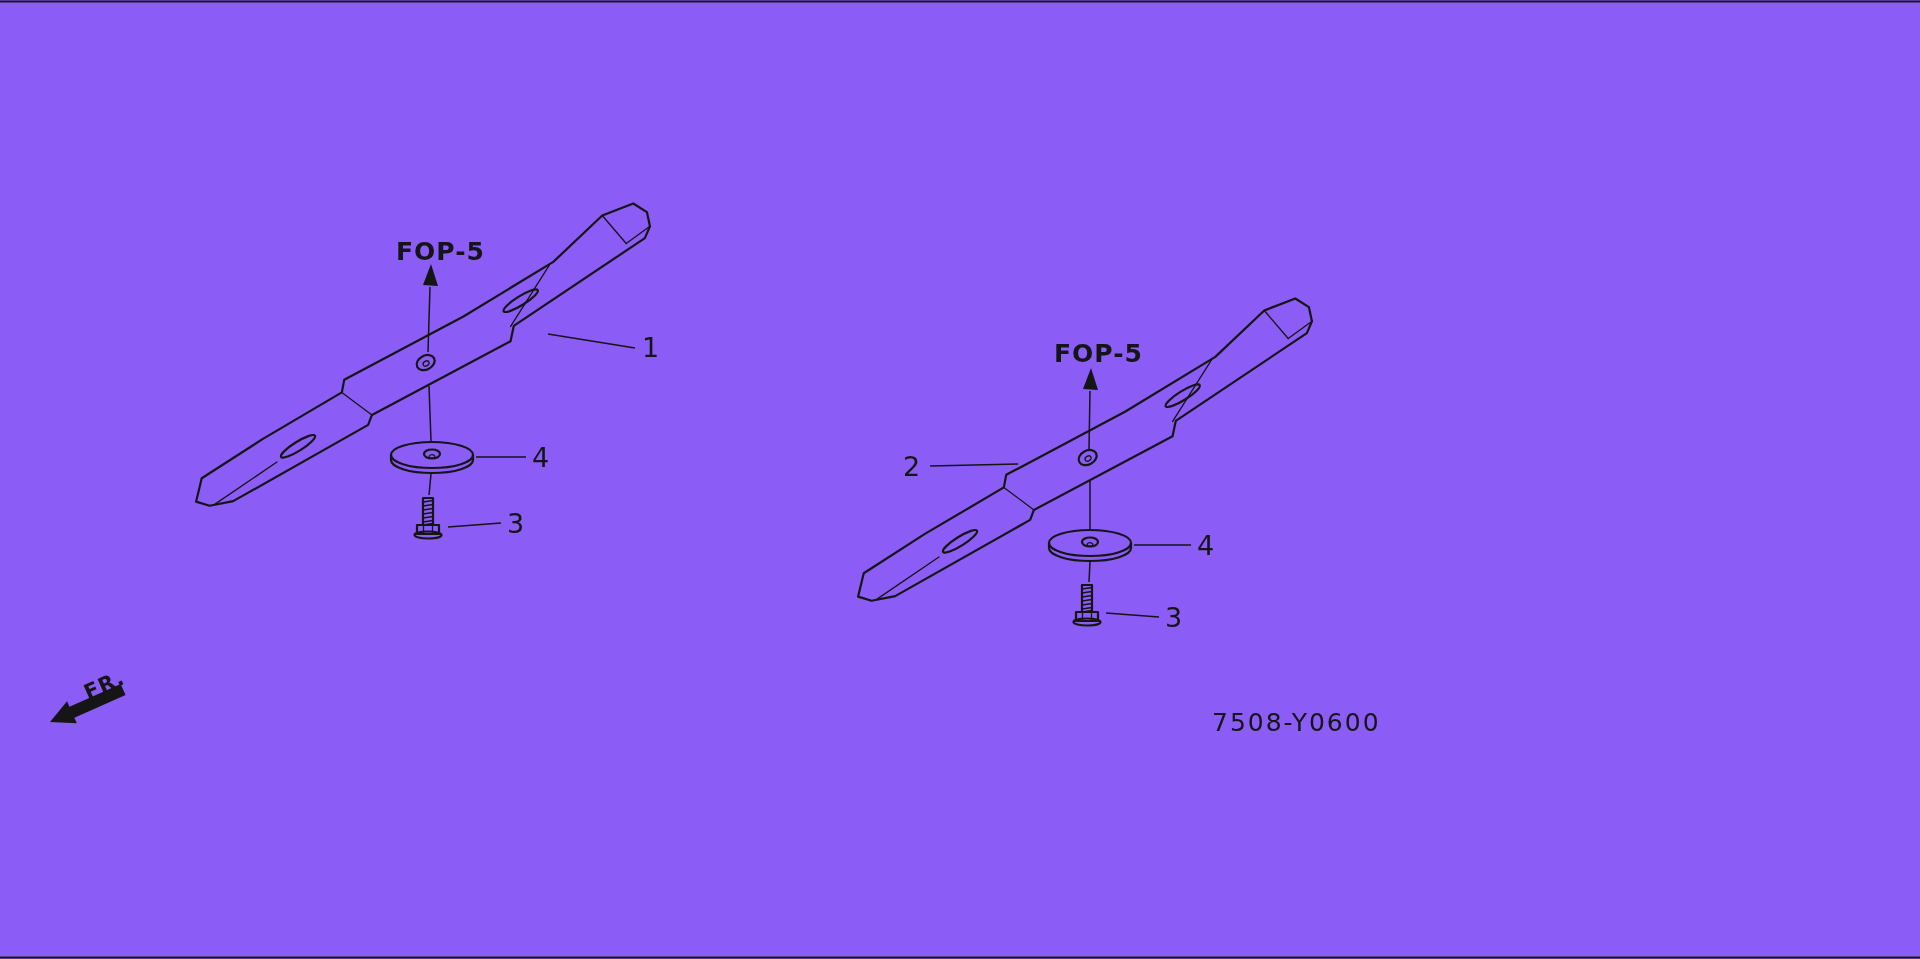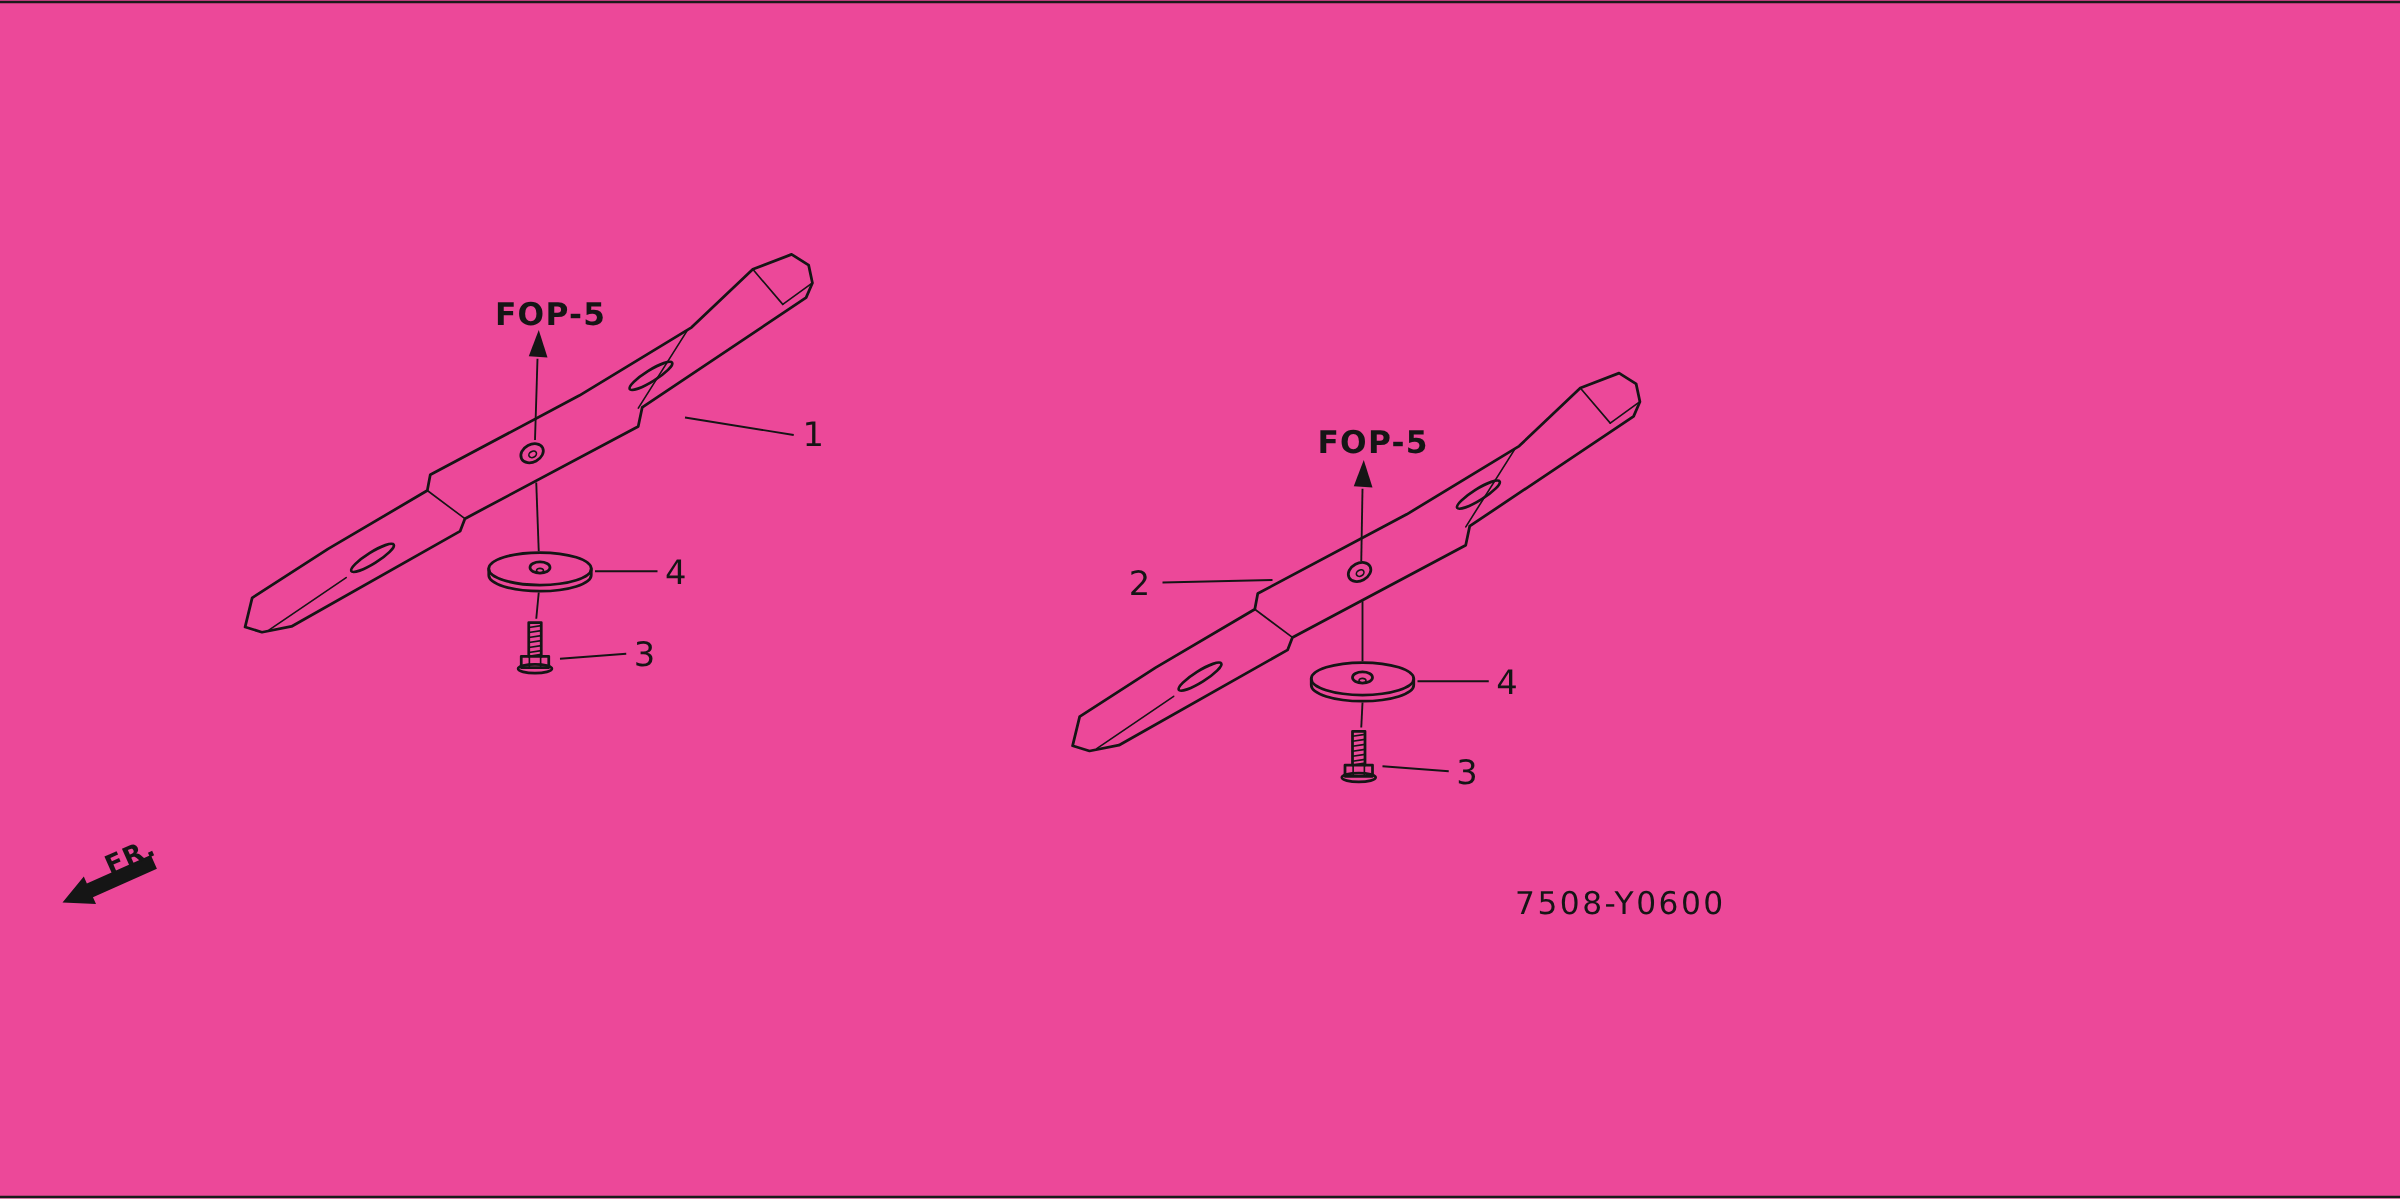--- a/index.html
+++ b/index.html
@@ -1,19 +1,19 @@
 <!DOCTYPE html>
 <html><head>
 <meta charset="utf-8">
 <style>
   html,body{margin:0;padding:0;background:#e8e8e8;}
   .canvas{
     position:relative;
     width:1920px;height:959px;
-    background:#ec4899;
+    background:#8b5cf6;
     overflow:hidden;
     font-family:"DejaVu Sans",sans-serif;
   }
   svg{position:absolute;left:0;top:0;}
   .part{fill:none;stroke:#151515;stroke-width:2.2;stroke-linejoin:round;stroke-linecap:round;}
   .thin{stroke-width:1.3;}
   .leader{fill:none;stroke:#151515;stroke-width:1.5;}
   .solid{fill:#151515;stroke:none;}
   text{fill:#151515;}
   .num{font-size:27px;font-family:"DejaVu Sans",sans-serif;}

